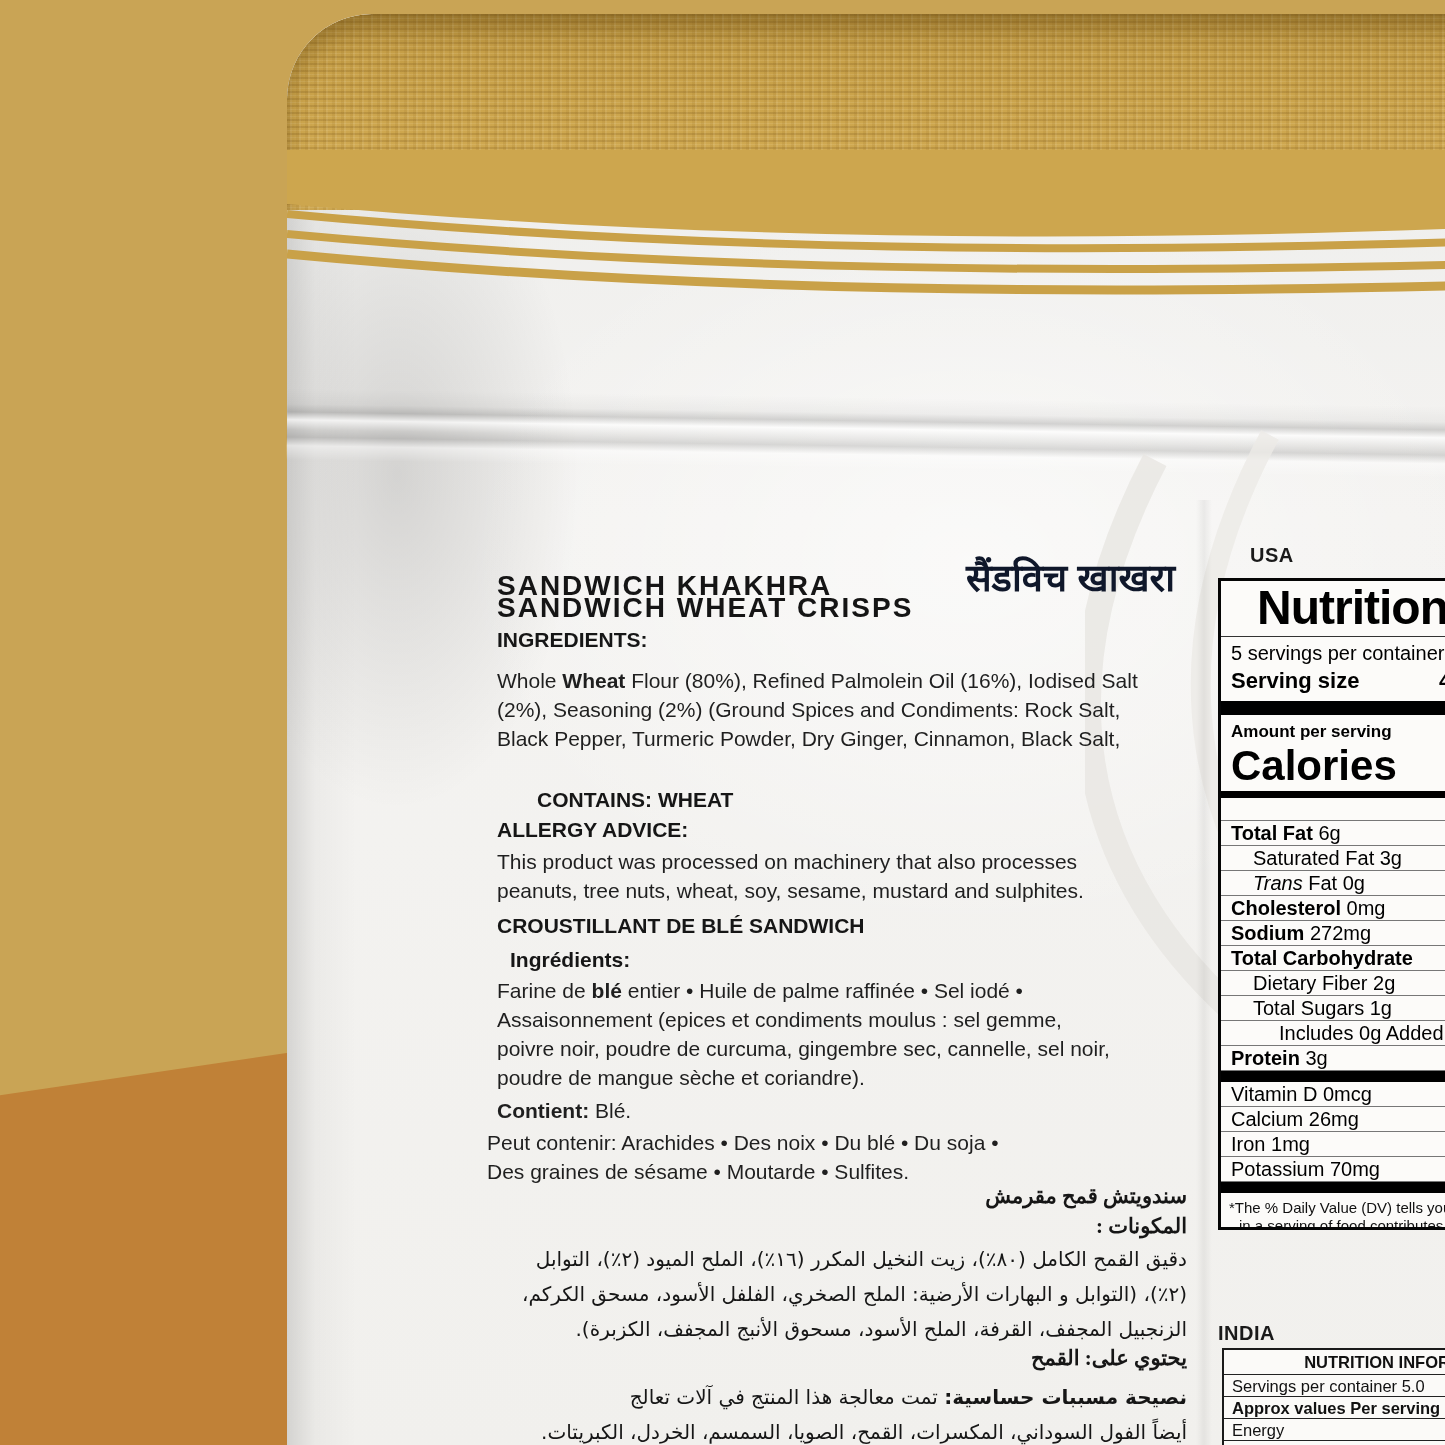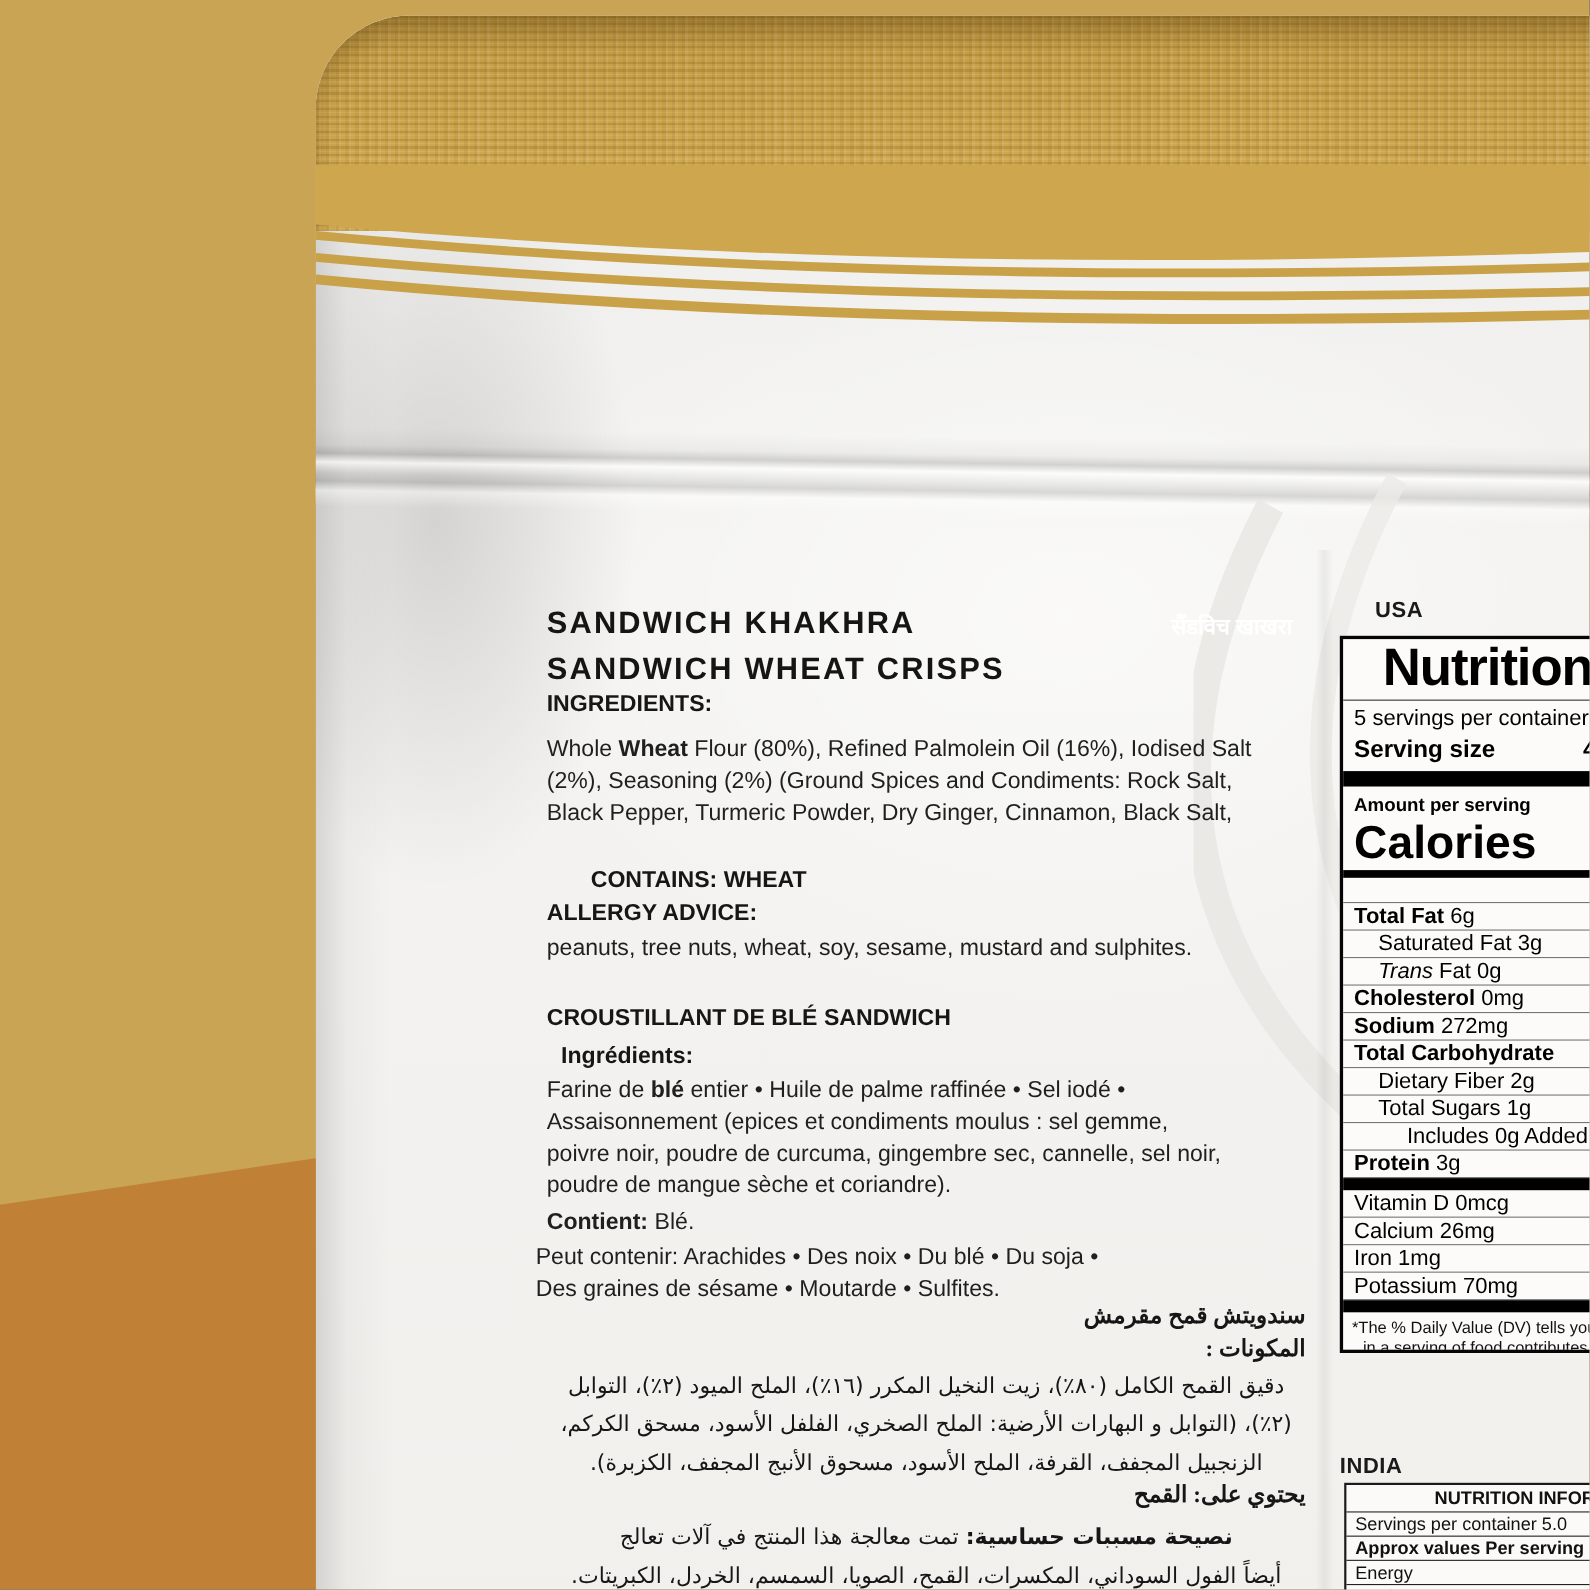--- a/index.html
+++ b/index.html
@@ -34,25 +34,25 @@
                      rgba(255,255,255,0.65) 44%,rgba(0,0,0,0.06) 58%,rgba(0,0,0,0.13) 68%,
                      rgba(255,255,255,0.45) 80%,transparent 100%);}
   .crease{position:absolute;left:1196px;top:500px;width:16px;height:945px;
           background:linear-gradient(90deg,transparent,rgba(0,0,0,0.055),transparent);}
   .watermark{position:absolute;left:1085px;top:430px;width:360px;height:660px;opacity:0.8;}
 
   
   .b{font-weight:bold;}
   .title-row{left:497px;top:550px;width:678px;display:flex;justify-content:space-between;align-items:flex-end;}
   .title-en{font-size:28px;font-weight:bold;letter-spacing:2px;color:#151515;}
-  .title-hi{font-size:20px;font-weight:bold;color:#ffffff;}
+  .title-hi{font-size:38px;font-weight:bold;color:#0f172a;}
   .h-bold{font-size:21px;font-weight:bold;color:#161616;}
   .body-txt{font-size:21px;line-height:29px;color:#1f1f1f;width:690px;}
   .ar{direction:rtl;text-align:right;font-family:"DejaVu Sans",sans-serif;width:690px;color:#161616;}
-  .ar-body{font-size:20px;line-height:35px;text-align:center;}
+  .ar-body{font-size:20px;line-height:35px;}
   .ar-h{font-size:21px;font-weight:bold;font-family:Liberation Serif, serif;}
 
   
   .region-label{font-size:20px;font-weight:bold;letter-spacing:0.5px;color:#1a1a1a;}
   .np{left:1218px;top:578px;width:400px;height:652px;border:3px solid #050505;
       background:#fcfbf9;box-sizing:border-box;overflow:hidden;color:#000;}
   .np-title{font-size:48px;font-weight:bold;letter-spacing:-1px;line-height:50px;
             padding:2px 0 3px 36px;border-bottom:1px solid #333;}
   .np-serv{font-size:20px;line-height:27px;padding:3px 0 0 10px;}
   .np-ss{font-size:22px;font-weight:bold;line-height:28px;padding-left:10px;position:relative;}
@@ -118,20 +118,21 @@
   <div class="abs h-bold" style="left:497px;top:628px;">INGREDIENTS:</div>
   <div class="abs body-txt" style="left:497px;top:666px;">
     <div><span>Whole </span><span class="b">Wheat</span><span> Flour (80%), Refined Palmolein Oil (16%), Iodised Salt</span></div>
     <div>(2%), Seasoning (2%) (Ground Spices and Condiments: Rock Salt,</div>
     <div>Black Pepper, Turmeric Powder, Dry Ginger, Cinnamon, Black Salt,</div>
   </div>
 
   <div class="abs h-bold" style="left:497px;top:788px;margin-left:40px;">CONTAINS: WHEAT</div>
   <div class="abs h-bold" style="left:497px;top:818px;">ALLERGY ADVICE:</div>
   <div class="abs body-txt" style="left:497px;top:847px;">
+    <div>This product was processed on machinery that also processes</div>
     <div>peanuts, tree nuts, wheat, soy, sesame, mustard and sulphites.</div>
   </div>
 
   <div class="abs h-bold" style="left:497px;top:914px;">CROUSTILLANT DE BLÉ SANDWICH</div>
   <div class="abs h-bold" style="left:497px;top:948px;margin-left:13px;">Ingrédients:</div>
   <div class="abs body-txt" style="left:497px;top:976px;">
     <div><span>Farine de </span><span class="b">blé</span><span> entier • Huile de palme raffinée • Sel iodé •</span></div>
     <div>Assaisonnement (epices et condiments moulus : sel gemme,</div>
     <div>poivre noir, poudre de curcuma, gingembre sec, cannelle, sel noir,</div>
     <div>poudre de mangue sèche et coriandre).</div>

